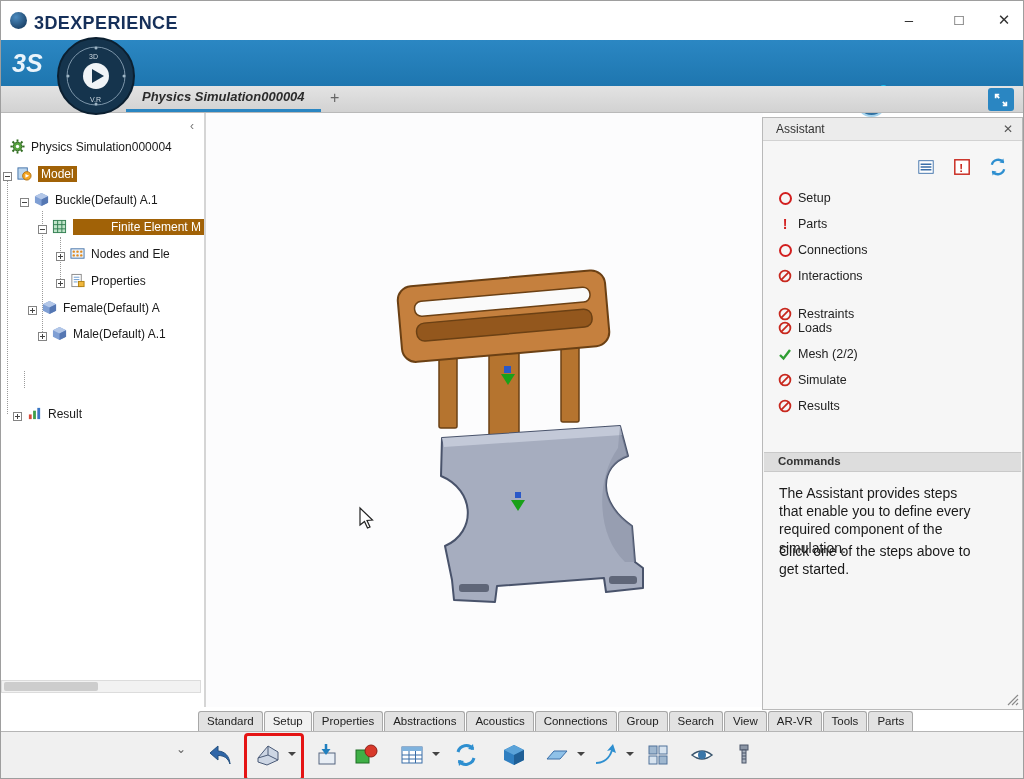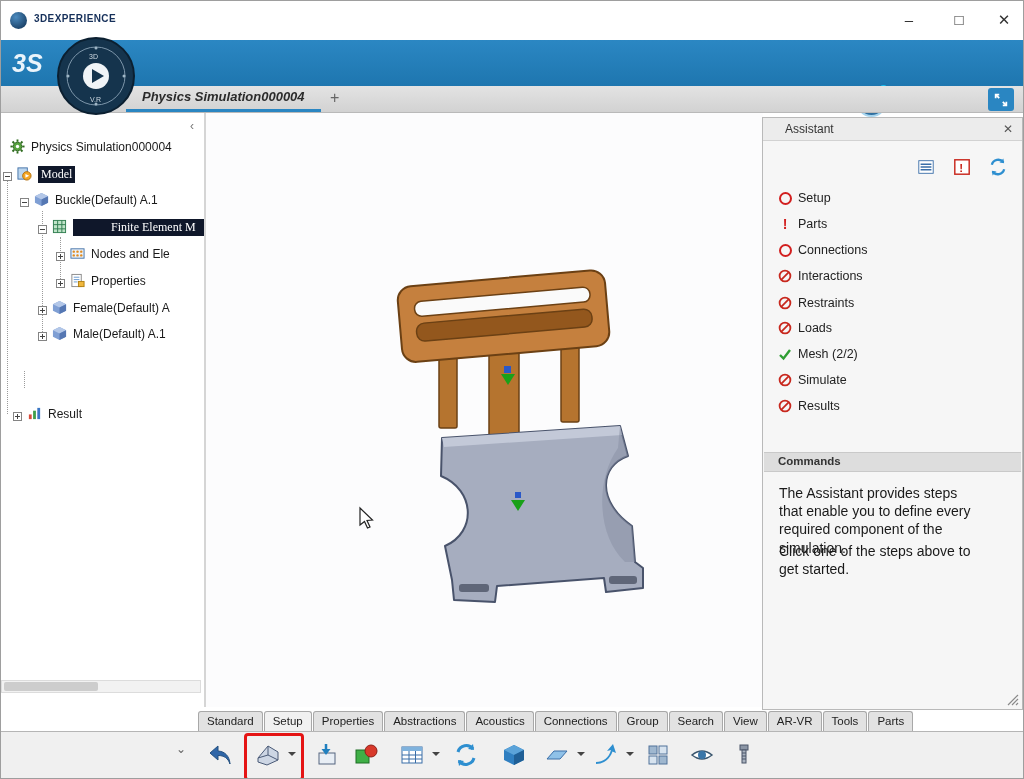--- a/index.html
+++ b/index.html
@@ -3,21 +3,21 @@
 <meta charset="utf-8">
 <style>
   html,body{margin:0;padding:0;}
   body{width:1024px;height:779px;font-family:"Liberation Sans",sans-serif;overflow:hidden;background:#fff;position:relative;font-size:12px;color:#222;}
   .abs{position:absolute;}
   .window-frame{inset:0;border:1px solid #9e9e9e;box-sizing:border-box;pointer-events:none;z-index:99;}
 
   
   .titlebar{left:0;top:0;width:1024px;height:40px;background:#fff;border-bottom:1px solid #ededed;}
   .app-logo{left:10px;top:12px;width:17px;height:17px;border-radius:50%;background:radial-gradient(circle at 35% 30%,#4d8cc0,#0c2c4e);}
-  .app-name{left:34px;top:13px;font-size:10px;font-weight:bold;color:#16305a;letter-spacing:.4px;text-align:center;}
+  .app-name{left:34px;top:13px;font-size:18px;font-weight:bold;color:#16305a;letter-spacing:.4px;text-align:center;}
   .win-btn{top:8px;width:32px;height:24px;text-align:center;line-height:24px;font-size:15px;color:#333;}
 
   
   .header{left:0;top:40px;width:1024px;height:46px;background:linear-gradient(180deg,#2b87c3,#1e76af);padding-left:15px;}
   .app-title{left:142px;top:52px;color:#fff;font-size:17px;}
   .searchbox{left:447px;top:48px;width:221px;height:29px;background:#fff;border-radius:2px;display:flex;align-items:center;}
   .searchbox input{flex:1;border:none;outline:none;padding-left:10px;font-size:13px;color:#333;font-family:"Liberation Sans",sans-serif;background:transparent;}
   .searchbox input::placeholder{color:#8a8a8a;}
   .search-btn{width:32px;height:29px;display:flex;align-items:center;justify-content:center;}
   .user-block{left:688px;top:46px;width:160px;text-align:right;color:#fff;line-height:16px;font-size:12px;}
@@ -33,36 +33,36 @@
   .new-tab{left:330px;top:89px;font-size:16px;color:#666;}
   .expand-btn{left:988px;top:88px;width:26px;height:23px;background:#2a86c2;border-radius:3px;display:flex;align-items:center;justify-content:center;}
   .compass{left:56px;top:36px;z-index:20;}
 
   
   .tree-panel{left:0;top:113px;width:204px;height:594px;background:#fff;overflow:hidden;}
   .tree-row{display:flex;align-items:center;height:22px;width:204px;position:absolute;white-space:nowrap;}
   .exp{width:9px;height:9px;margin-right:5px;flex:0 0 auto;}
   .ticon{width:16px;height:16px;margin-right:5px;flex:0 0 auto;}
   .tlabel{font-size:12px;color:#1a1a1a;overflow:hidden;}
-  .sel{background:#0f172a;color:#fff;padding:1px 3px;font-family:Liberation Serif, serif;}
+  .sel{background:#a16207;color:#fff;padding:1px 3px;}
   .sel-fill{flex:1;padding-left:38px;}
   .link{text-decoration:underline;}
   .dot-v{position:absolute;width:0;border-left:1px dotted #9a9a9a;}
   .h-scroll{left:1px;top:567px;width:200px;height:13px;background:#f2f2f2;border:1px solid #dcdcdc;box-sizing:border-box;}
   .h-thumb{left:2px;top:1px;width:94px;height:9px;background:#cdcdcd;border-radius:2px;}
   .panel-collapse{left:190px;top:119px;font-size:12px;color:#777;}
   .v-divider{left:204px;top:113px;width:2px;height:594px;background:#d5d5d5;}
 
   
   .viewport{left:206px;top:113px;width:557px;height:594px;background:#fcfcfd;}
 
   
   .assistant{left:762px;top:117px;width:261px;height:593px;background:#f6f6f6;border:1px solid #b9b9b9;box-sizing:border-box;}
   .a-header{left:0;top:0;width:100%;height:23px;background:#ececec;border-bottom:1px solid #d2d2d2;box-sizing:border-box;}
-  .a-title{left:13px;top:4px;font-size:12px;color:#333;margin-left:9px;}
+  .a-title{left:13px;top:4px;font-size:12px;color:#333;}
   .a-close{left:240px;top:4px;font-size:12px;color:#555;}
   .a-btn{top:37px;width:26px;height:24px;display:flex;align-items:center;justify-content:center;}
   .step{position:absolute;left:14px;height:18px;display:flex;align-items:center;}
   .step-ic{width:16px;display:flex;justify-content:center;margin-right:5px;}
   .step-lb{font-size:12.5px;color:#222;}
   .ring{width:9px;height:9px;border:2.4px solid #d21f1f;border-radius:50%;display:inline-block;box-sizing:content-box;}
   .exc::before{content:"!";color:#d21f1f;font-weight:bold;font-size:14px;}
   .cmd-bar{left:1px;top:334px;width:257px;height:20px;background:#ddd;border-top:1px solid #c9c9c9;border-bottom:1px solid #c9c9c9;box-sizing:border-box;}
   .cmd-label{left:14px;top:2px;font-size:11.5px;font-weight:bold;color:#333;}
   .a-par{left:16px;width:204px;font-size:14px;color:#1a1a1a;line-height:1.3;}
@@ -235,21 +235,21 @@
           <path d="M2 4.5 H7 M4.5 2 V7" stroke="#444"></path>
         </svg></span>
     <span class="ticon"><svg width="15" height="15" viewBox="0 0 16 16">
           <rect x="2" y="1.5" width="10" height="13" fill="#fff" stroke="#888"></rect>
           <path d="M4 4.5 H10 M4 7 H10 M4 9.5 H8" stroke="#6a9bd0"></path>
           <rect x="9" y="9" width="6" height="5.5" fill="#f0b73c" stroke="#b07f10"></rect>
         </svg></span>
     <span class="tlabel">Properties</span>
   </div>
 
-  <div class="tree-row" style="top:184px;padding-left:38px">
+  <div class="tree-row" style="top:184px;padding-left:28px">
     <span class="exp"><svg width="9" height="9" viewBox="0 0 9 9">
           <rect x="0.5" y="0.5" width="8" height="8" fill="#fff" stroke="#848484"></rect>
           <path d="M2 4.5 H7 M4.5 2 V7" stroke="#444"></path>
         </svg></span>
     <span class="ticon"><svg width="15" height="15" viewBox="0 0 16 16">
           <path d="M8 1 L15 4.5 L15 11.5 L8 15 L1 11.5 L1 4.5 Z" fill="#7f9fd4"></path>
           <path d="M8 1 L15 4.5 L8 8 L1 4.5 Z" fill="#b3c7e8"></path>
           <path d="M8 8 L15 4.5 L15 11.5 L8 15 Z" fill="#5577b3"></path>
         </svg></span>
     <span class="tlabel">Female(Default) A</span>
@@ -369,21 +369,21 @@
   </div>
   <div class="step" style="top:149px">
     <span class="step-ic">
         <svg width="14" height="14" viewBox="0 0 14 14">
           <circle cx="7" cy="7" r="5.4" fill="none" stroke="#c8281e" stroke-width="1.8"></circle>
           <line x1="3.2" y1="10.8" x2="10.8" y2="3.2" stroke="#c8281e" stroke-width="1.8"></line>
         </svg>
       </span>
     <span class="step-lb">Interactions</span>
   </div>
-  <div class="step" style="top:176px">
+  <div class="step" style="top:187px">
     <span class="step-ic">
         <svg width="14" height="14" viewBox="0 0 14 14">
           <circle cx="7" cy="7" r="5.4" fill="none" stroke="#c8281e" stroke-width="1.8"></circle>
           <line x1="3.2" y1="10.8" x2="10.8" y2="3.2" stroke="#c8281e" stroke-width="1.8"></line>
         </svg>
       </span>
     <span class="step-lb">Restraints</span>
   </div>
   <div class="step" style="top:201px">
     <span class="step-ic">

